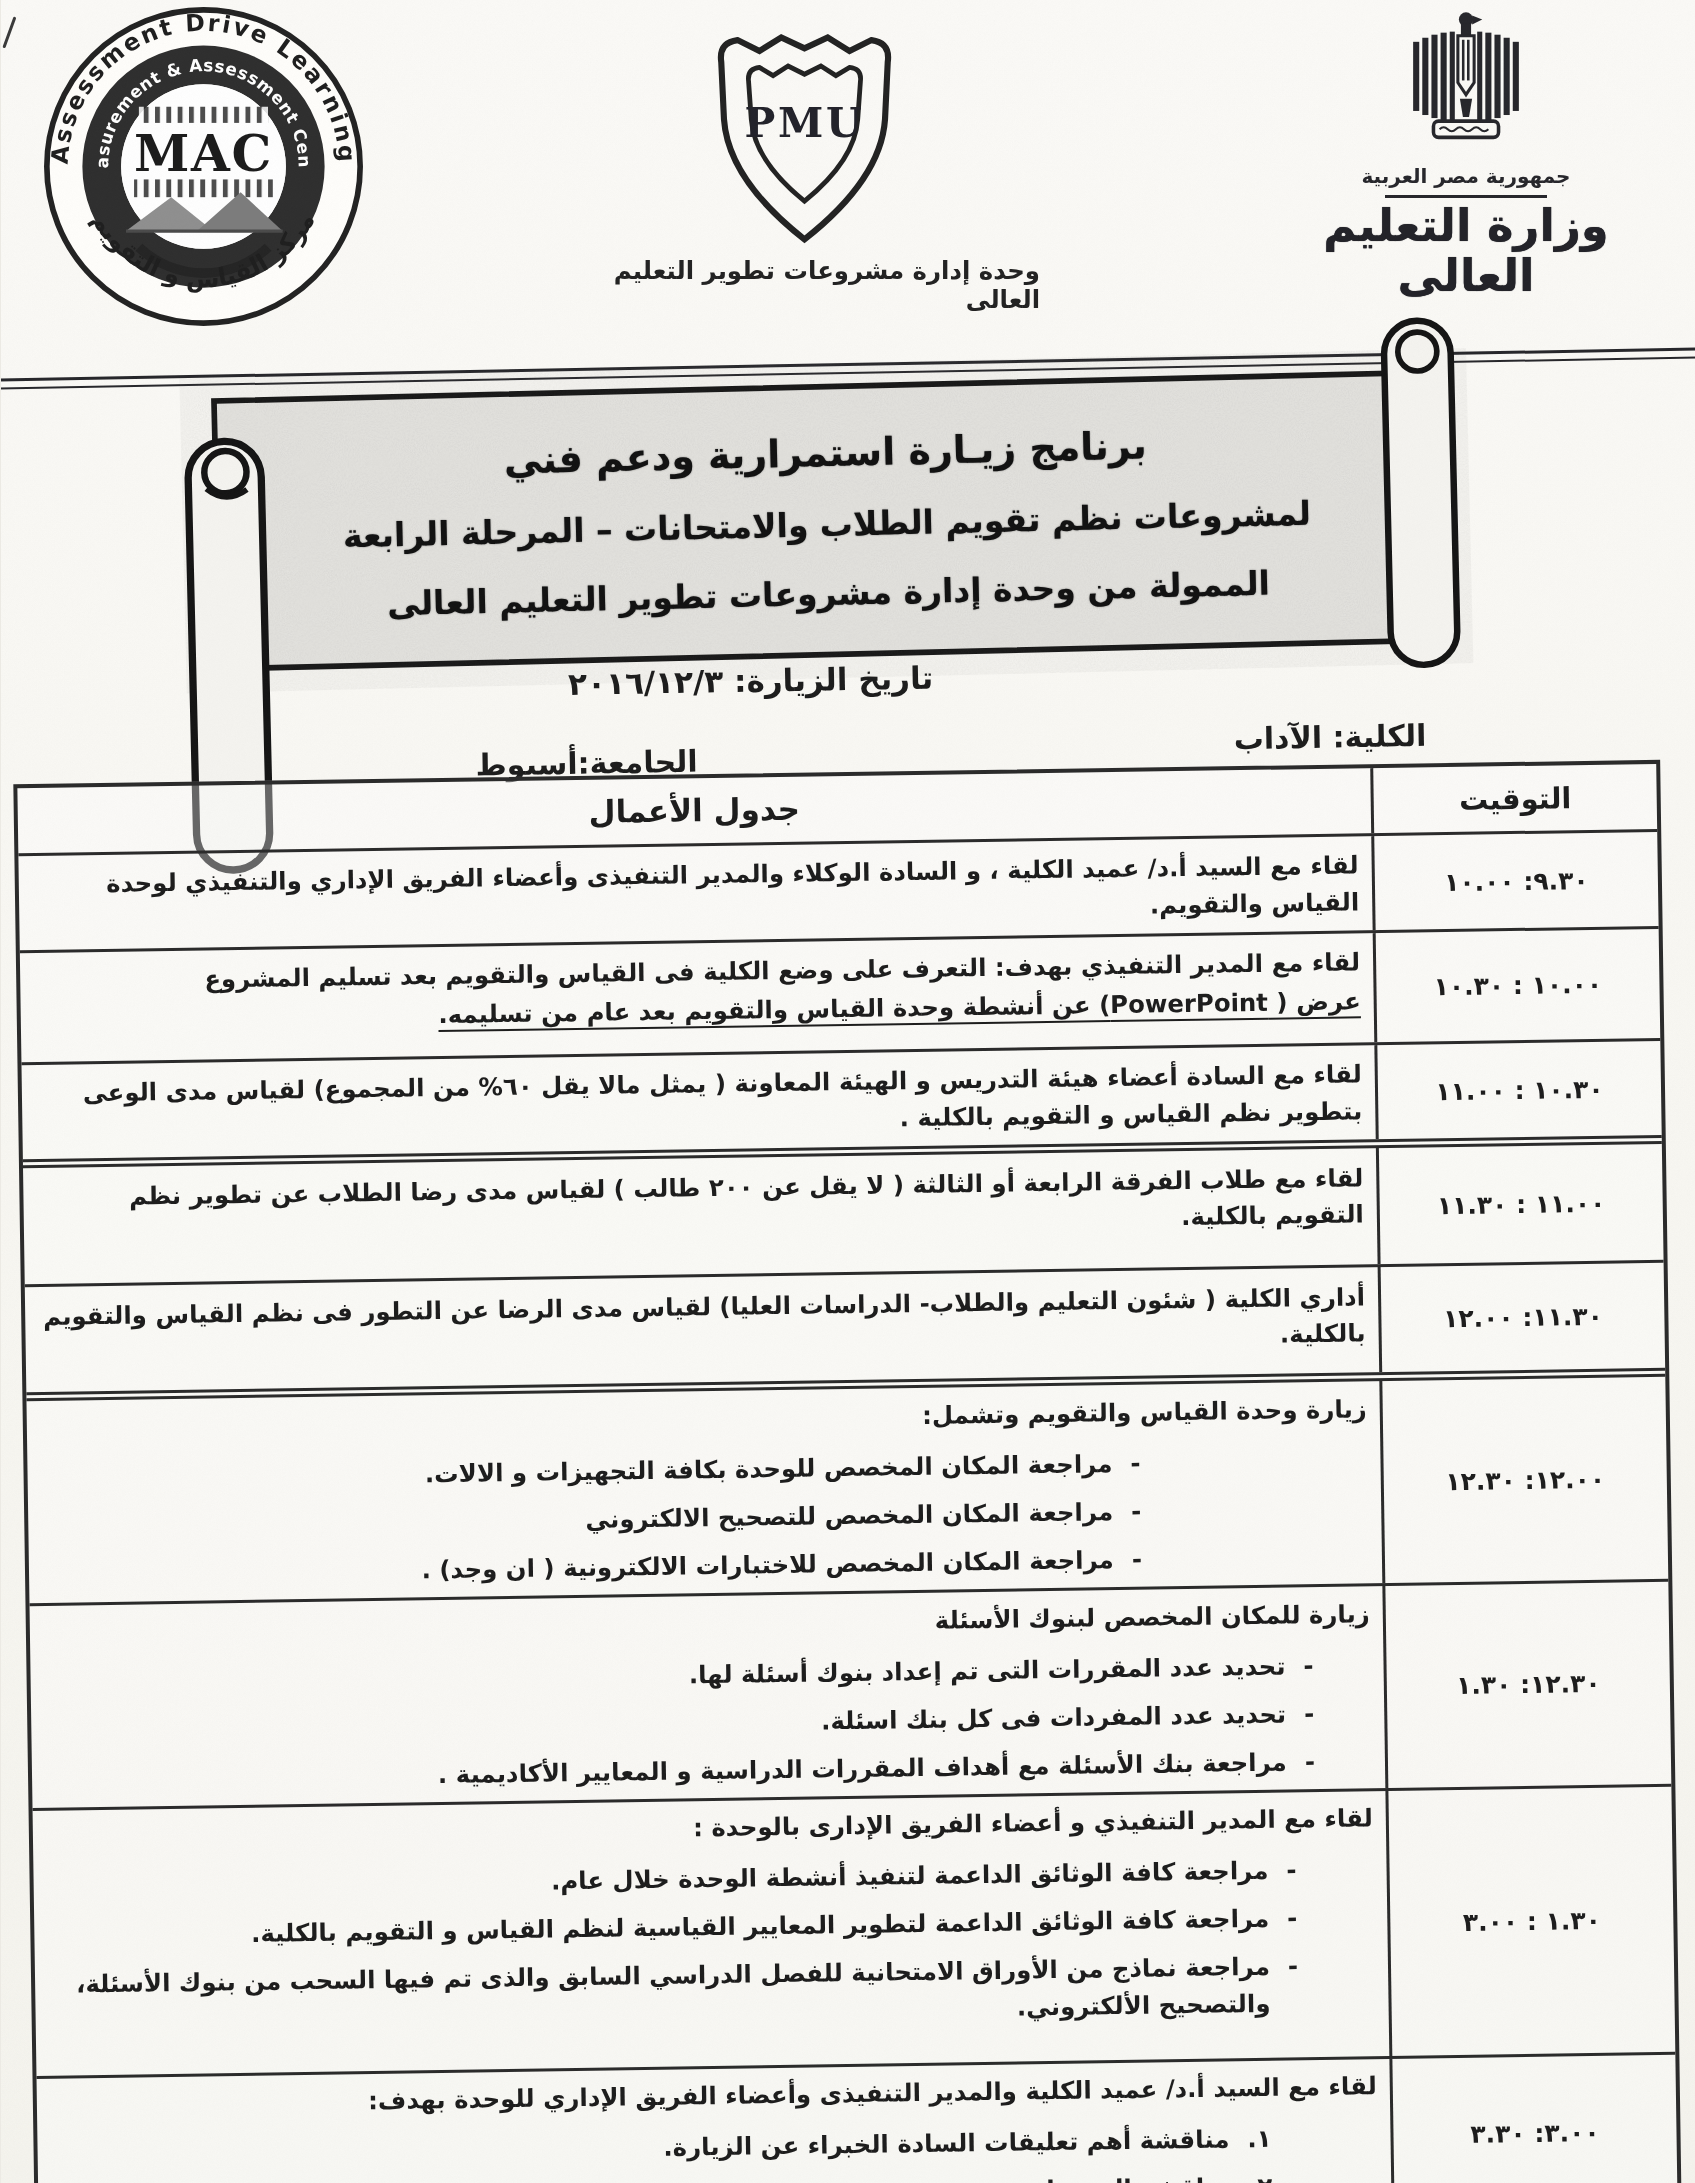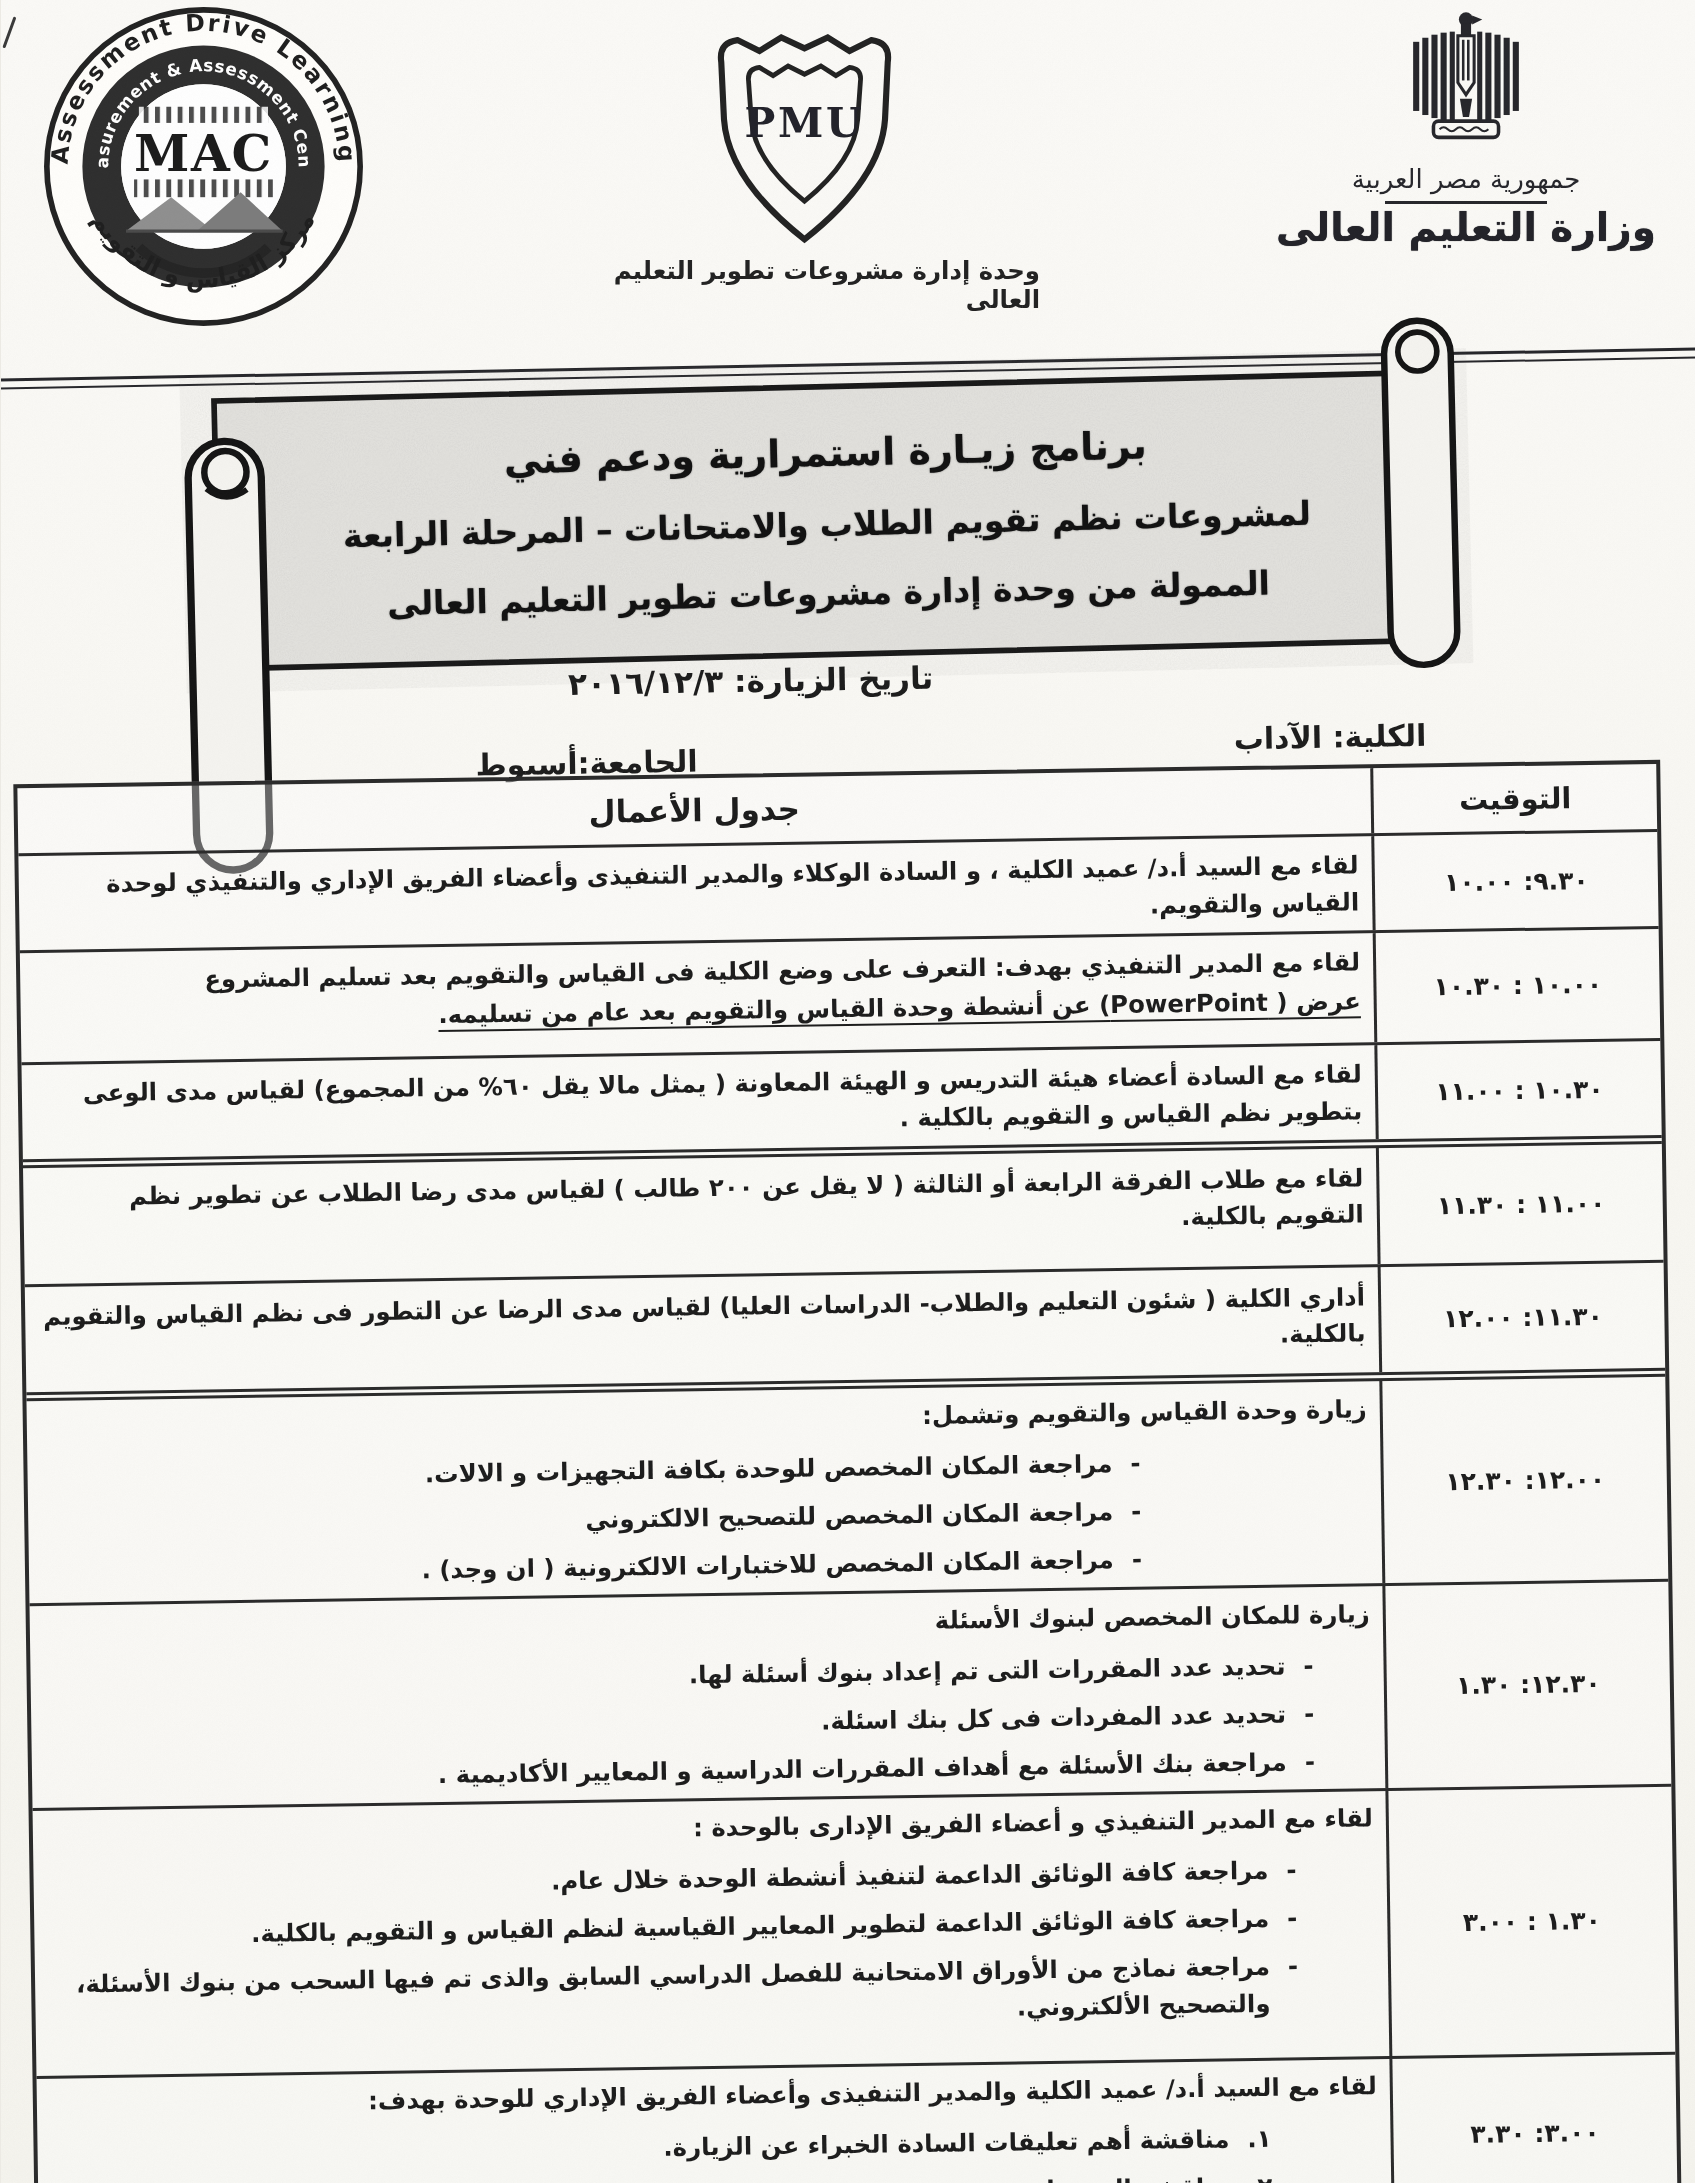--- a/index.html
+++ b/index.html
@@ -28,23 +28,23 @@
     transform:rotate(20deg);border-radius:1.6px;z-index:3;}
 
   
   .mac{position:absolute;left:42px;top:4.9px;width:323px;height:357px;z-index:2;}
   .pmu-block{position:absolute;left:569px;top:21px;width:471px;z-index:2;}
   .pmu-block svg{display:block;margin:0 auto;}
   .pmu-caption{margin-top:3.2px;font-size:24.4px;font-weight:bold;letter-spacing:0;color:#222;}
 
   .ministry-block{position:absolute;left:1271px;top:6.5px;width:390px;text-align:center;z-index:2;}
   .ministry-block svg{display:block;margin:0 auto;}
-  .republic{font-size:26px;font-weight:normal;margin-top:4.9px;color:#26262b;}
+  .republic{font-size:20px;font-weight:bold;margin-top:4.9px;color:#26262b;}
   .republic-rule{width:162px;height:3.2px;background:#26262b;margin:6.5px auto 3.2px auto;}
-  .ministry-name{font-size:39px;font-weight:bold;color:#222228;line-height:1.1;
+  .ministry-name{font-size:45px;font-weight:bold;color:#222228;line-height:1.1;
     text-shadow:0 0 0.8px #222228;}
 
   
   .page-rule{position:absolute;left:-8.1px;top:363px;width:1714px;height:10.6px;z-index:1;
     border-top:3.2px solid #26262a;border-bottom:2.4px solid #26262a;
     transform:rotate(-1.05deg);}
 
   
   .banner{position:absolute;left:185px;top:323px;width:1287px;height:577px;z-index:2;
     transform:rotate(-1.35deg);}

